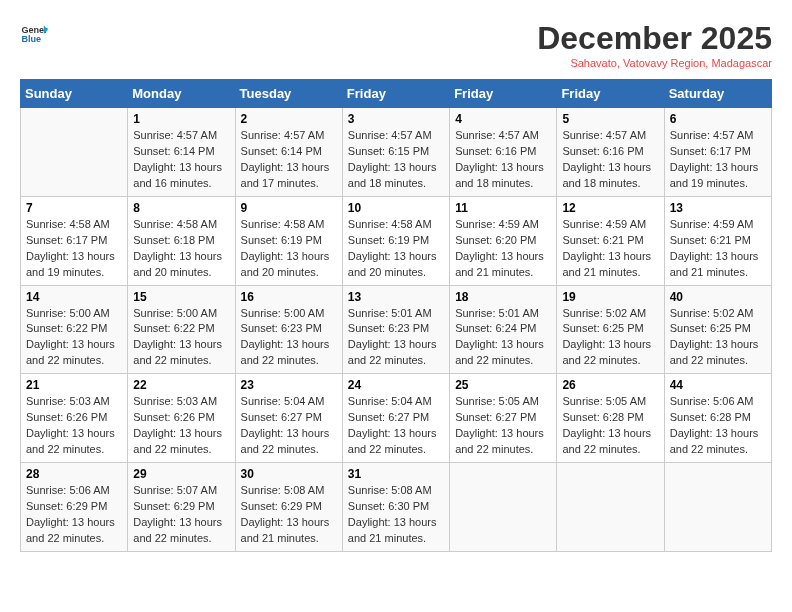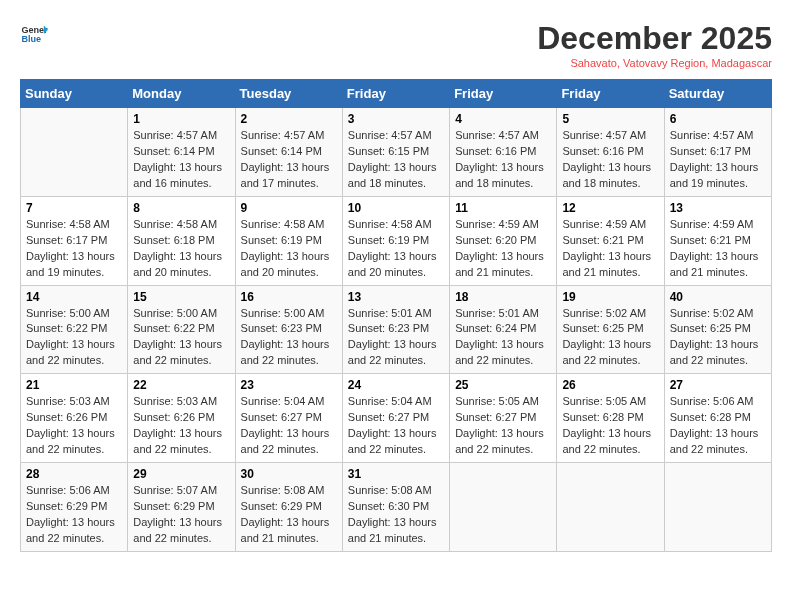--- a/index.html
+++ b/index.html
@@ -133,21 +133,21 @@
         <td><span class="day-num">19</span><span class="cell-text">Sunrise: 5:02 AM<br>Sunset: 6:25 PM<br>Daylight: 13 hours and 22 minutes.</span></td>
         <td><span class="day-num">40</span><span class="cell-text">Sunrise: 5:02 AM<br>Sunset: 6:25 PM<br>Daylight: 13 hours and 22 minutes.</span></td>
       </tr>
       <tr>
         <td><span class="day-num">21</span><span class="cell-text">Sunrise: 5:03 AM<br>Sunset: 6:26 PM<br>Daylight: 13 hours and 22 minutes.</span></td>
         <td><span class="day-num">22</span><span class="cell-text">Sunrise: 5:03 AM<br>Sunset: 6:26 PM<br>Daylight: 13 hours and 22 minutes.</span></td>
         <td><span class="day-num">23</span><span class="cell-text">Sunrise: 5:04 AM<br>Sunset: 6:27 PM<br>Daylight: 13 hours and 22 minutes.</span></td>
         <td><span class="day-num">24</span><span class="cell-text">Sunrise: 5:04 AM<br>Sunset: 6:27 PM<br>Daylight: 13 hours and 22 minutes.</span></td>
         <td><span class="day-num">25</span><span class="cell-text">Sunrise: 5:05 AM<br>Sunset: 6:27 PM<br>Daylight: 13 hours and 22 minutes.</span></td>
         <td><span class="day-num">26</span><span class="cell-text">Sunrise: 5:05 AM<br>Sunset: 6:28 PM<br>Daylight: 13 hours and 22 minutes.</span></td>
-        <td><span class="day-num">27</span><span class="cell-text">Sunrise: 5:06 AM<br>Sunset: 6:28 PM<br>Daylight: 13 hours and 22 minutes.</span></td>
+        <td><span class="day-num">44</span><span class="cell-text">Sunrise: 5:06 AM<br>Sunset: 6:28 PM<br>Daylight: 13 hours and 22 minutes.</span></td>
       </tr>
       <tr>
         <td><span class="day-num">28</span><span class="cell-text">Sunrise: 5:06 AM<br>Sunset: 6:29 PM<br>Daylight: 13 hours and 22 minutes.</span></td>
         <td><span class="day-num">29</span><span class="cell-text">Sunrise: 5:07 AM<br>Sunset: 6:29 PM<br>Daylight: 13 hours and 22 minutes.</span></td>
         <td><span class="day-num">30</span><span class="cell-text">Sunrise: 5:08 AM<br>Sunset: 6:29 PM<br>Daylight: 13 hours and 21 minutes.</span></td>
         <td><span class="day-num">31</span><span class="cell-text">Sunrise: 5:08 AM<br>Sunset: 6:30 PM<br>Daylight: 13 hours and 21 minutes.</span></td>
         <td></td>
         <td></td>
         <td></td>
       </tr>

